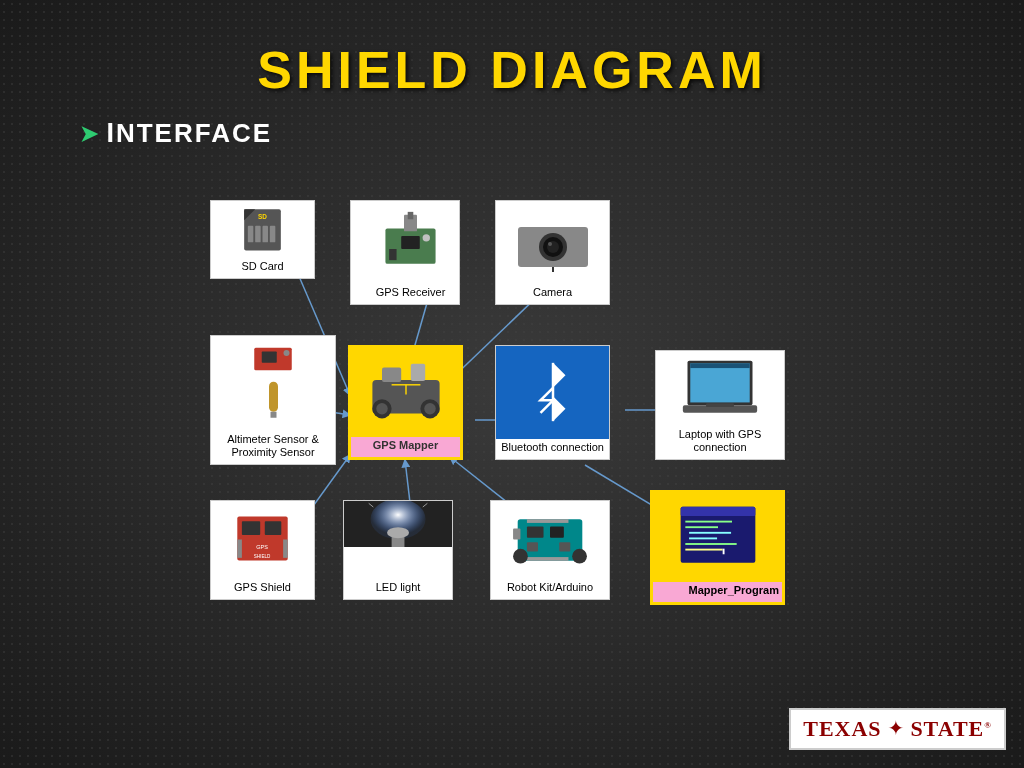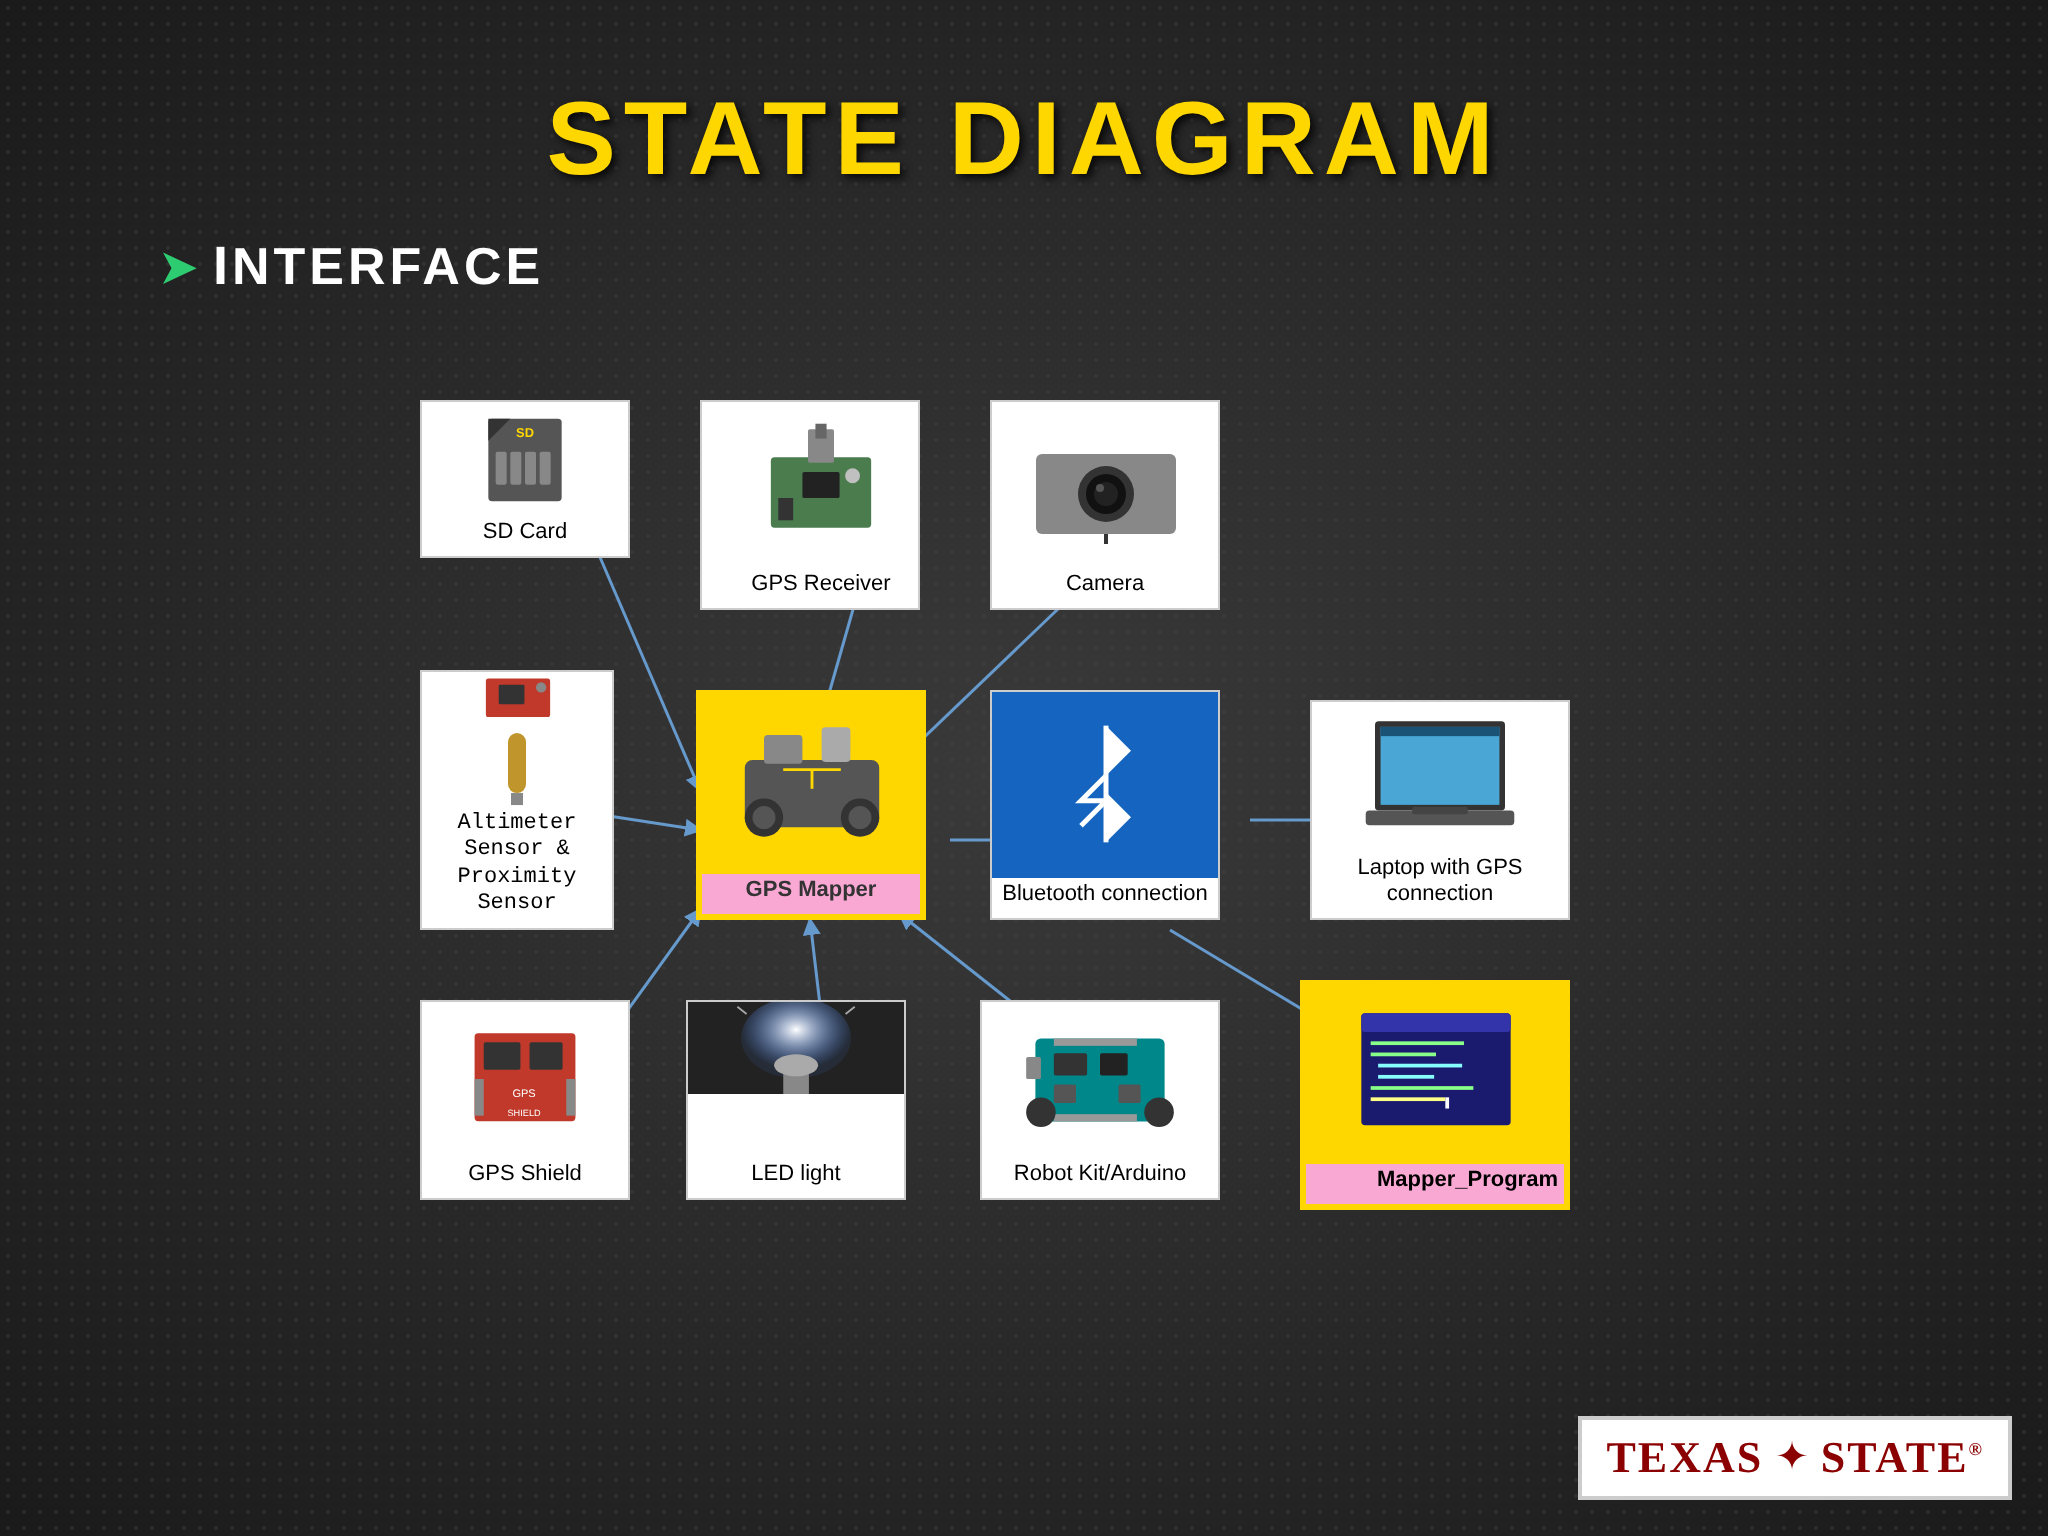--- a/index.html
+++ b/index.html
@@ -157,21 +157,21 @@
       font-size: 9px;
       color: #8B0000;
       vertical-align: super;
     }
   </style>
 </head>
 <body>
 
 <div class="slide-container">
 
-  <div class="title">STATE DIAGRAM</div>
+  <div class="title">SHIELD DIAGRAM</div>
 
   <div class="interface-label">
     <span class="arrow-right">➤</span>
     <span class="interface-text">
       <span style="font-size:27px;">I</span>NTERFACE
     </span>
   </div>
 
   <div class="diagram-area">
 
@@ -247,21 +247,21 @@
           <circle cx="40" cy="35" r="10" fill="#111"></circle>
           <circle cx="40" cy="35" r="6" fill="#222"></circle>
           <circle cx="37" cy="32" r="2" fill="#555"></circle>
 
           <line x1="40" y1="55" x2="40" y2="65" stroke="#333" stroke-width="2"></line>
         </svg>
       </div>
       <div class="component-label">Camera</div>
     </div>
 
-    <div class="component-box" style="left:15px; top:140px; width:97px; height:130px;font-family:Liberation Mono, monospace;">
+    <div class="component-box" style="left:15px; top:140px; width:126px; height:130px;">
       <div class="component-img" style="flex-direction:column; gap:4px;">
         <svg viewBox="0 0 60 40" width="58" height="30">
 
           <rect x="5" y="5" width="50" height="30" rx="2" fill="#c0392b"></rect>
           <rect x="15" y="10" width="20" height="15" rx="1" fill="#333"></rect>
           <circle cx="48" cy="12" r="4" fill="#888"></circle>
         </svg>
         <svg viewBox="0 0 20 50" width="15" height="45">
 
           <rect x="4" y="0" width="12" height="40" rx="6" fill="#c0952b"></rect>

